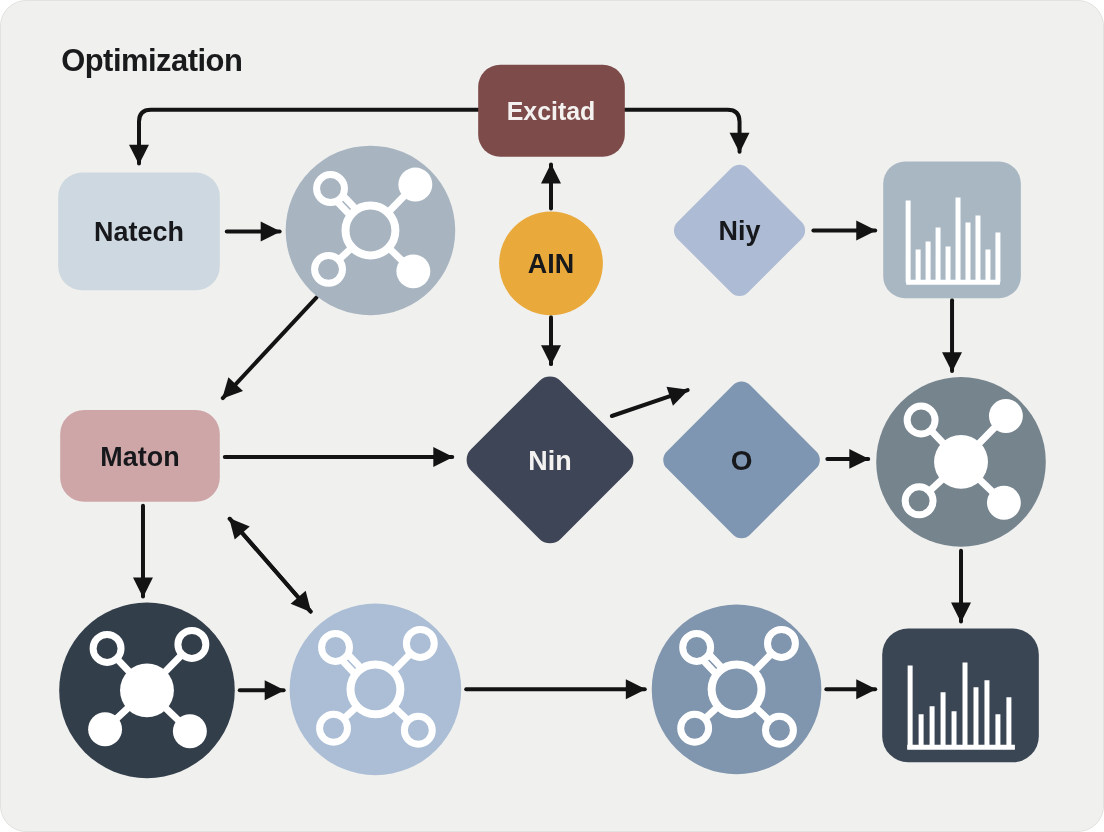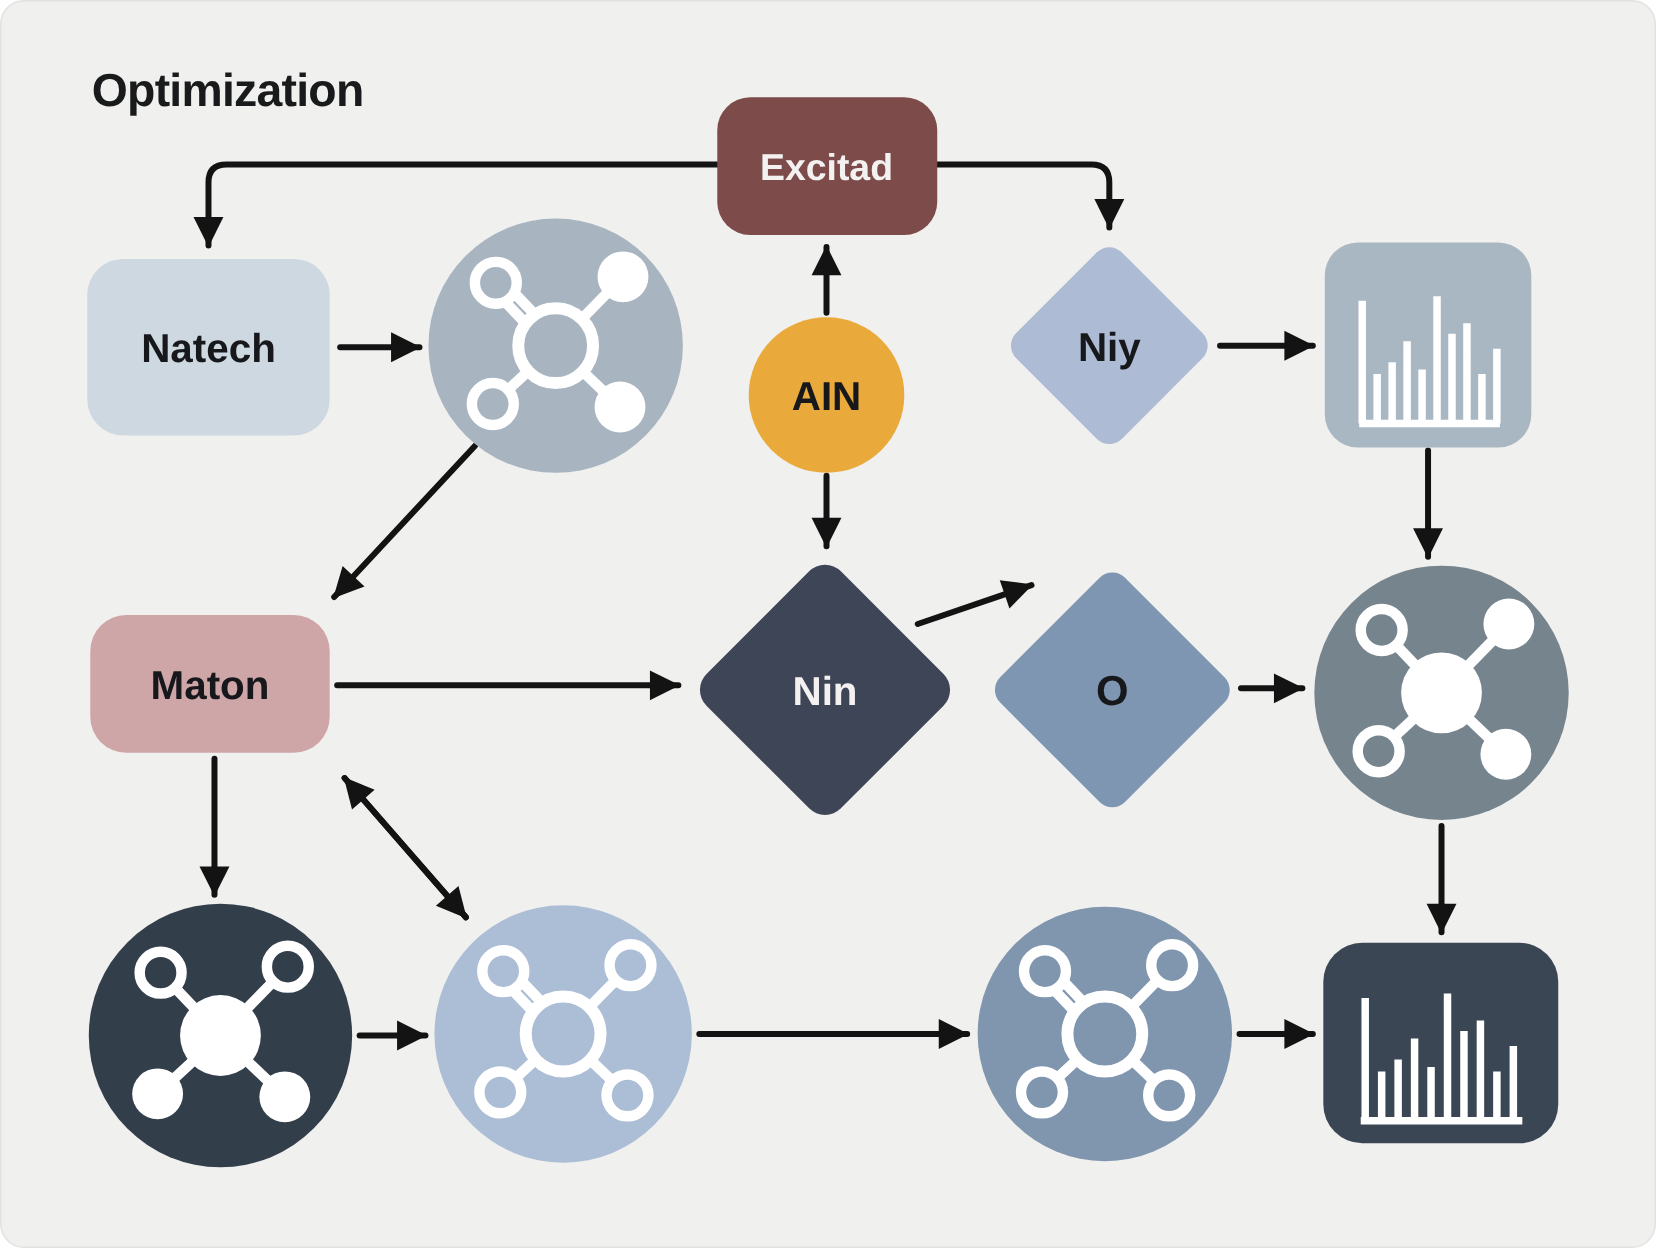--- a/index.html
+++ b/index.html
@@ -1,19 +1,19 @@
 <!DOCTYPE html>
 <html><head>
 <meta charset="utf-8">
 <style>
   html,body{margin:0;padding:0;background:#ffffff;}
   body{width:1104px;height:832px;font-family:"Liberation Sans",sans-serif;}
   .canvas{
     position:relative;width:1102px;height:830px;margin:0;
-    background:#f0f0ee;border:1px solid #e2e2e0;border-radius:16px;overflow:hidden;
+    background:#f0f0ee;border:1px solid #e2e2e0;border-radius:26px;overflow:hidden;
   }
   svg{display:block;}
   .title{font-size:31px;font-weight:700;fill:#191a1c;letter-spacing:-.5px;}
   .lbl{font-size:27px;font-weight:600;text-anchor:middle;}
   .lbl-dark{fill:#17181c;}
   .lbl-light{fill:#f4f2f1;}
   .edge{stroke:#131313;stroke-width:4;fill:none;stroke-linecap:round;stroke-linejoin:round;}
   #ah path{fill:#131313;stroke:none;}
   .bond{stroke:#ffffff;stroke-width:7;fill:none;stroke-linecap:round;}
   .ring{stroke:#ffffff;stroke-width:7;}

